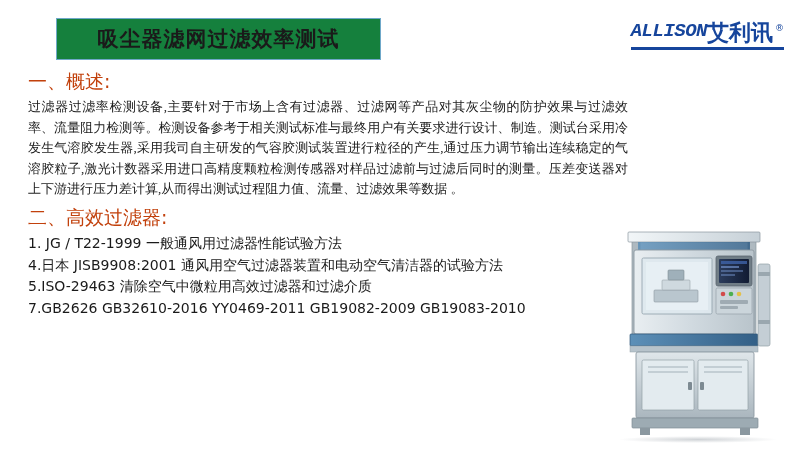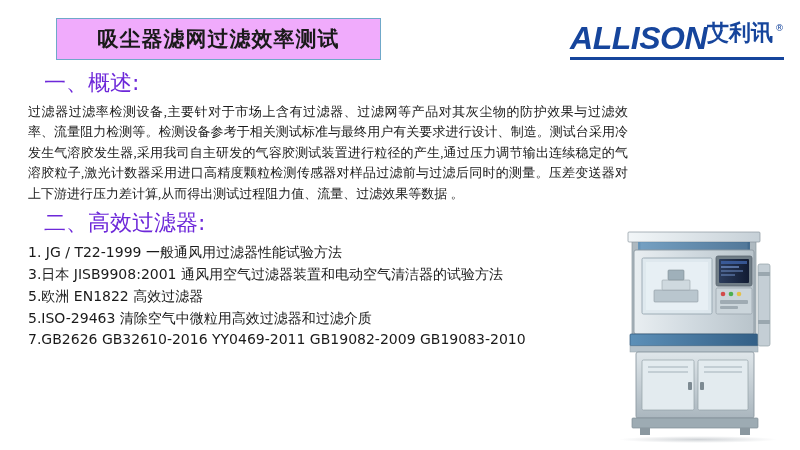--- a/index.html
+++ b/index.html
@@ -15,42 +15,42 @@
     width: 800px; height: 450px;
     background: #ffffff;
   }
 
   
   .title-box {
     position: absolute;
     left: 56px; top: 18px;
     width: 325px; height: 42px;
     border: 1px solid #6fa8c9;
-    background: #f0abfc;
+    background: #15803d;
     display: flex; align-items: center; justify-content: center;
   }
   .title-text {
     font-size: 21px;
     font-weight: bold;
     color: #1a1a1a;
     letter-spacing: 1px;
     white-space: nowrap;
   }
 
   
   .brand {
     position: absolute;
     right: 16px; top: 22px;
     text-align: right;
     line-height: 1;
   }
   .brand-row { display: flex; align-items: flex-start; justify-content: flex-end; }
   .brand-latin {
-    font-family: Liberation Sans, sans-serif;
-    font-size: 32px;
+    font-family: Liberation Mono, monospace;
+    font-size: 19px;
     font-weight: bold;
     font-style: italic;
     color: #16459c;
     letter-spacing: -0.5px;
   }
   .brand-cn {
     font-size: 22px;
     font-weight: bold;
     color: #16459c;
     letter-spacing: 0px;
@@ -71,23 +71,23 @@
   
   .body-text {
     position: absolute;
     left: 28px; top: 66px;
     width: 600px;
     font-size: 16.5px;
     color: #1a1a1a;
     line-height: 1.58;
   }
   .sec-head {
-    font-size: 22px;
-    color: #6d28d9;
-    margin: 0 0 1px 16px;
+    font-size: 19px;
+    color: #c2410c;
+    margin: 0 0 1px 0;
   }
   .para {
     font-size: 13px;
     color: #1a1a1a;
     margin: 0 0 2px 0;
     text-align: justify;
     text-justify: inter-ideograph;
     letter-spacing: 0px;
     font-family: Liberation Serif, serif;
   }
@@ -134,22 +134,21 @@
   <div class="body-text">
 
     <div class="sec-head">一、概述:</div>
 
     <p class="para">过滤器过滤率检测设备,主要针对于市场上含有过滤器、过滤网等产品对其灰尘物的防护效果与过滤效率、流量阻力检测等。检测设备参考于相关测试标准与最终用户有关要求进行设计、制造。测试台采用冷发生气溶胶发生器,采用我司自主研发的气容胶测试装置进行粒径的产生,通过压力调节输出连续稳定的气溶胶粒子,激光计数器采用进口高精度颗粒检测传感器对样品过滤前与过滤后同时的测量。压差变送器对上下游进行压力差计算,从而得出测试过程阻力值、流量、过滤效果等数据 。</p>
 
     <div class="sec-head">二、高效过滤器:</div>
 
     <ul class="std-list">
       <li>1. JG / T22-1999  一般通风用过滤器性能试验方法</li>
-      <li class="wrap" style="width:560px;">3.日本 JISB9908:2001 通风用空气过滤器装置和电动空气清洁器的试验方法</li>
-      <li>5.欧洲 EN1822  高效过滤器</li>
+      <li class="wrap" style="width:560px;">4.日本 JISB9908:2001 通风用空气过滤器装置和电动空气清洁器的试验方法</li>
       <li>5.ISO-29463  清除空气中微粒用高效过滤器和过滤介质</li>
       <li>7.GB2626 GB32610-2016 YY0469-2011 GB19082-2009 GB19083-2010</li>
     </ul>
   </div>
 
   <div class="machine">
     <svg width="182" height="215" viewBox="0 0 182 215" xmlns="http://www.w3.org/2000/svg">
       <defs>
         <linearGradient id="gBody" x1="0" y1="0" x2="1" y2="0">
           <stop offset="0%" stop-color="#e9eef1"></stop>

